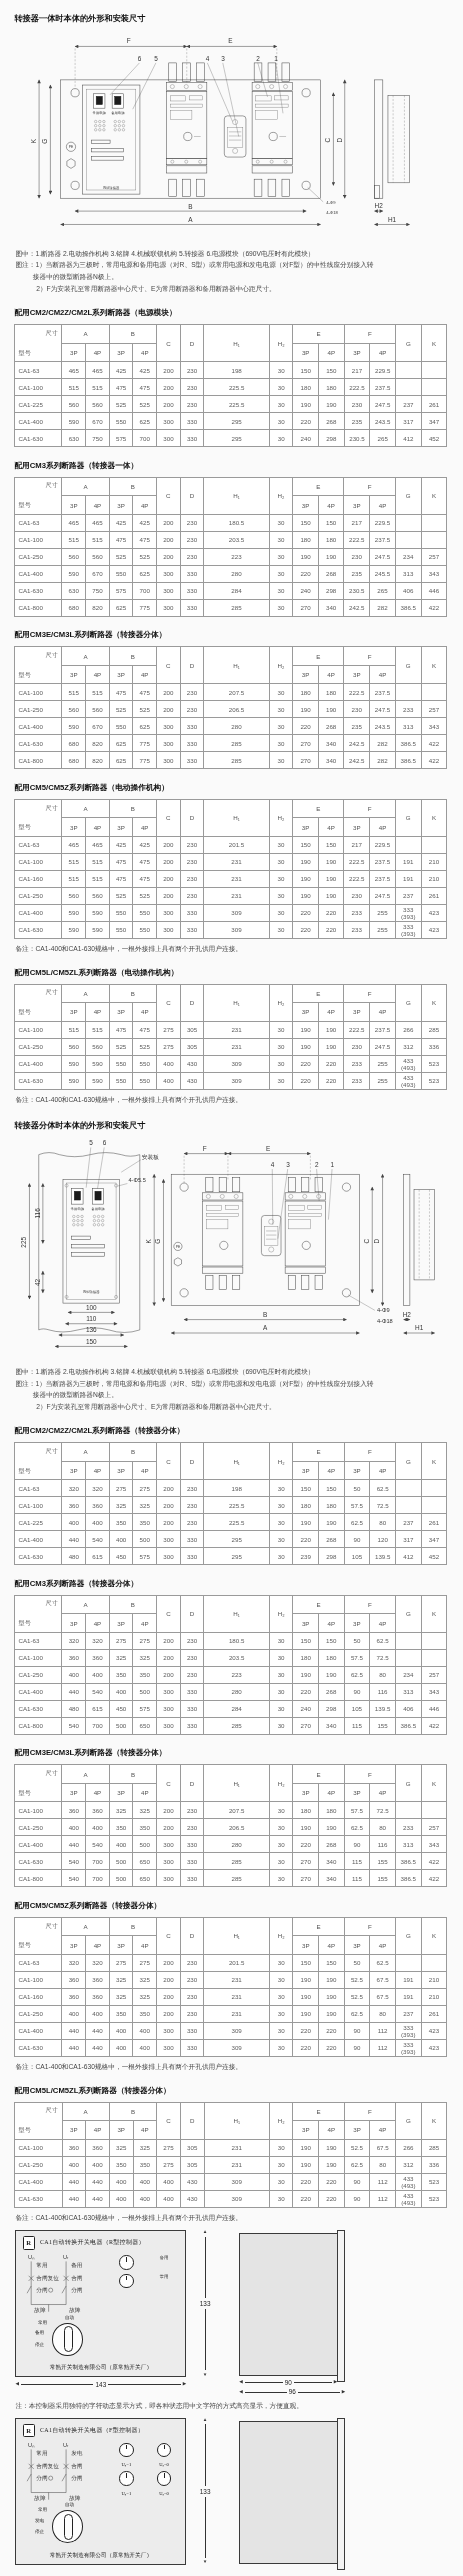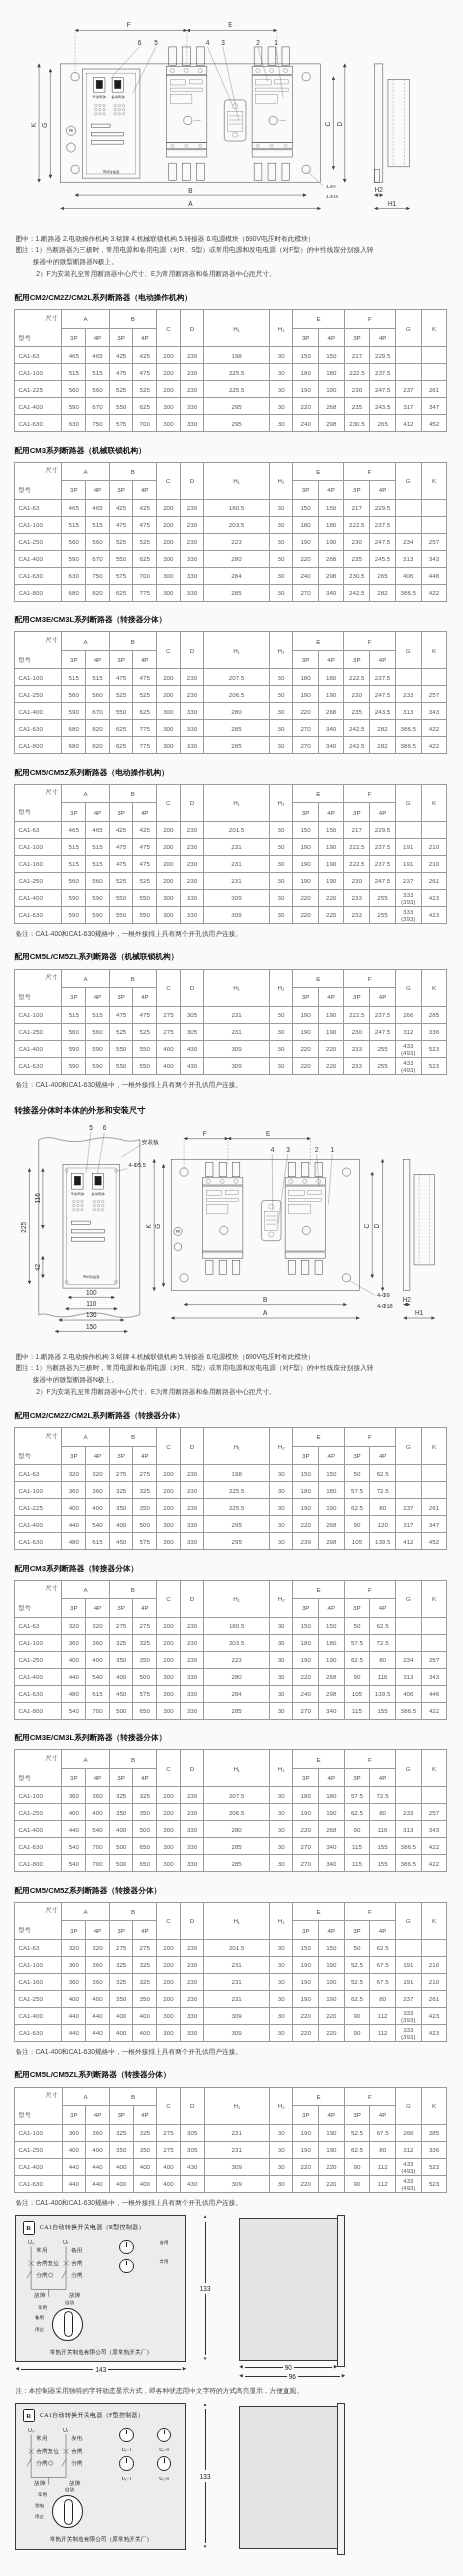--- a/index.html
+++ b/index.html
@@ -67,20 +67,21 @@
   .sv-body{position:absolute;left:0;top:3.1px;width:98px;height:141px;background:#e4e4e4;border:0.6px solid #3a3a3a;}
   .sv-flange{position:absolute;right:0;top:0;width:6.7px;height:150px;background:#f4f4f4;border:0.6px solid #3a3a3a;}
   .dim-h.narrow{margin-top:2.1px;}
   .note{font-size:6.7px;color:#444;margin:7.2px 0 3.1px 1px;}
 </style>
 </head>
 <body>
 
 <div class="page">
 
+  <div class="sec-title first">转接器一体时本体的外形和安装尺寸</div>
 
   <div class="figure">
     <svg viewBox="0 0 840 412" width="433" height="212">
       <defs>
         <marker id="arrA" viewBox="0 0 10 10" refX="9" refY="5" markerWidth="9" markerHeight="7" orient="auto-start-reverse">
           <path d="M0,0L10,5L0,10z" fill="#444"></path>
         </marker>
       </defs>
 
       <line class="dim" x1="118" y1="30" x2="335" y2="30"></line>
@@ -242,21 +243,21 @@
   </div>
 
   <div class="fig-notes">
     <div>图中：1.断路器 2.电动操作机构 3.铭牌 4.机械联锁机构 5.转接器 6.电源模块（690V电压时有此模块）</div>
     <div>图注：1）当断路器为三极时，常用电源和备用电源（对R、S型）或常用电源和发电电源（对F型）的中性线应分别接入转</div>
     <div class="ind1">接器中的微型断路器N极上。</div>
     <div class="ind2">2）F为安装孔至常用断路器中心尺寸、E为常用断路器和备用断路器中心距尺寸。</div>
   </div>
 
   <div class="table-block">
-      <div class="table-title">配用CM2/CM2Z/CM2L系列断路器（电动操作机构）</div>
+      <div class="table-title">配用CM2/CM2Z/CM2L系列断路器（电源模块）</div>
       <table class="dim-table">
         <colgroup>
           <col style="width: 45px;">
           <col style="width: 24px;">
           <col style="width: 24px;">
           <col style="width: 24px;">
           <col style="width: 24px;">
           <col style="width: 24px;">
           <col style="width: 24px;">
           <col style="width: 67px;">
@@ -376,21 +377,21 @@
             <td>298</td>
             <td>230.5</td>
             <td>265</td>
             <td>412</td>
             <td>452</td>
           </tr>
         </tbody>
       </table>
     </div>
   <div class="table-block">
-      <div class="table-title">配用CM3系列断路器（机械联锁机构）</div>
+      <div class="table-title">配用CM3系列断路器（转接器一体）</div>
       <table class="dim-table">
         <colgroup>
           <col style="width: 45px;">
           <col style="width: 24px;">
           <col style="width: 24px;">
           <col style="width: 24px;">
           <col style="width: 24px;">
           <col style="width: 24px;">
           <col style="width: 24px;">
           <col style="width: 67px;">
@@ -815,21 +816,21 @@
             <td>255</td>
             <td>333
 (393)</td>
             <td>423</td>
           </tr>
         </tbody>
       </table>
       <div class="tbl-note">备注：CA1-400和CA1-630规格中，一根外接排上具有两个开孔供用户连接。</div>
     </div>
   <div class="table-block">
-      <div class="table-title">配用CM5L/CM5ZL系列断路器（机械联锁机构）</div>
+      <div class="table-title">配用CM5L/CM5ZL系列断路器（电动操作机构）</div>
       <table class="dim-table">
         <colgroup>
           <col style="width: 45px;">
           <col style="width: 24px;">
           <col style="width: 24px;">
           <col style="width: 24px;">
           <col style="width: 24px;">
           <col style="width: 24px;">
           <col style="width: 24px;">
           <col style="width: 67px;">

